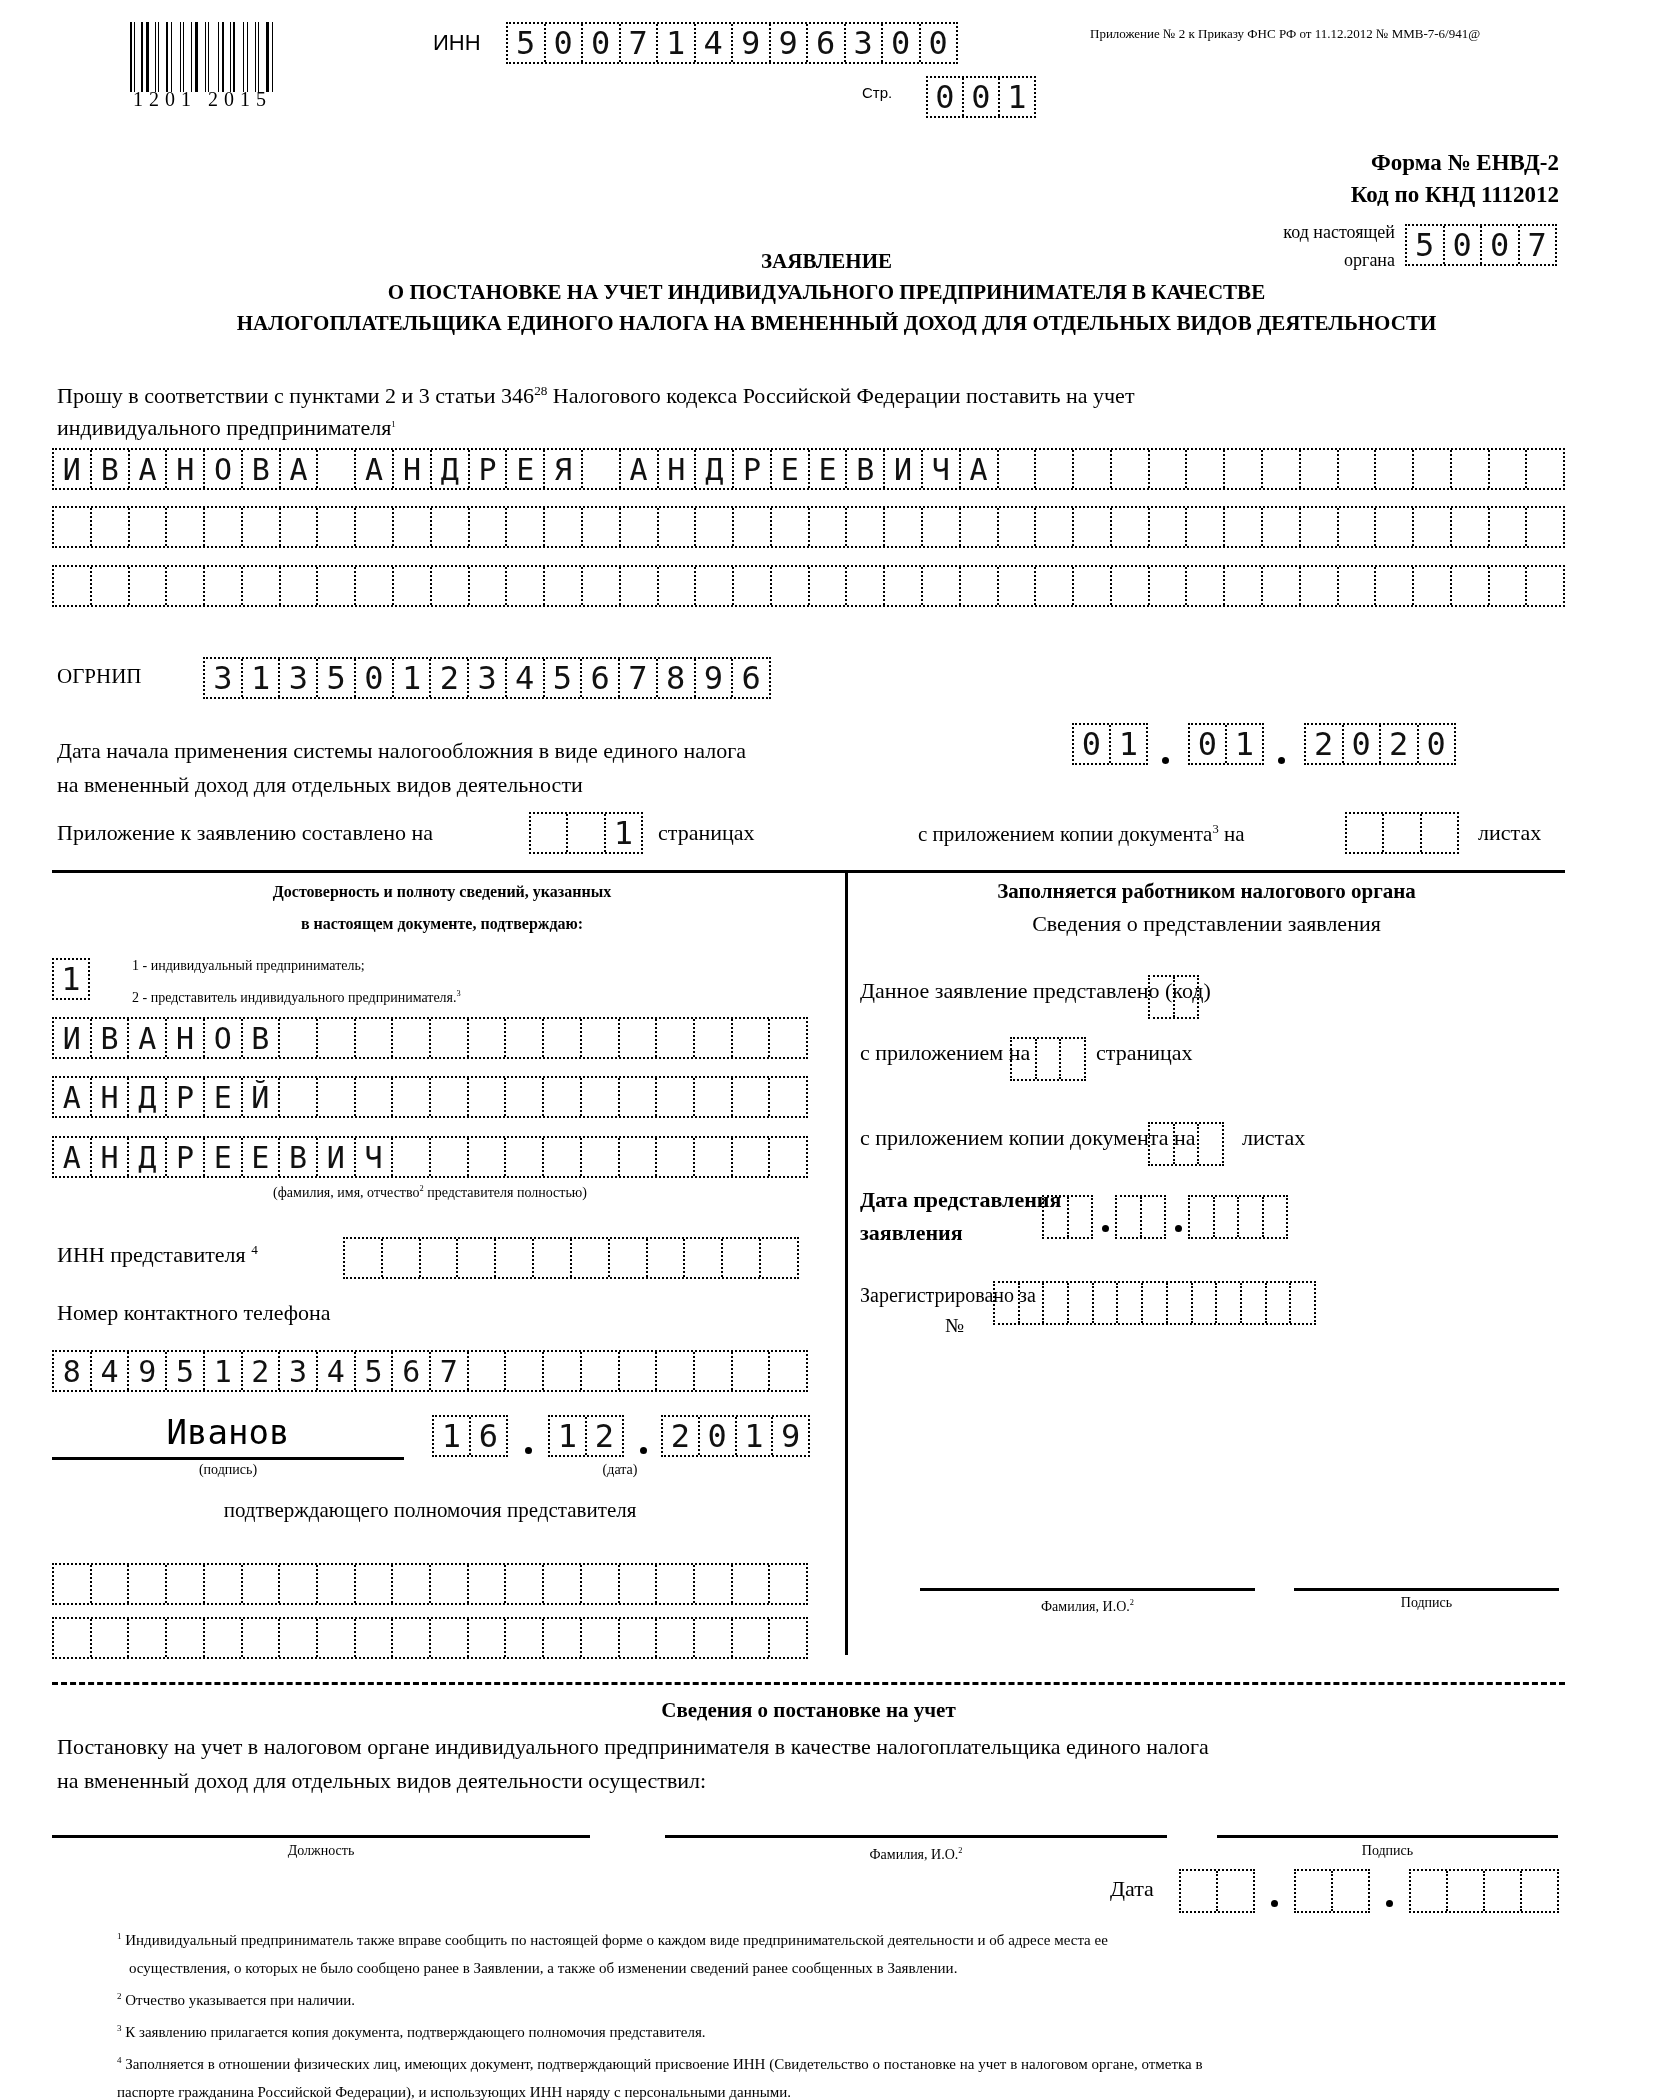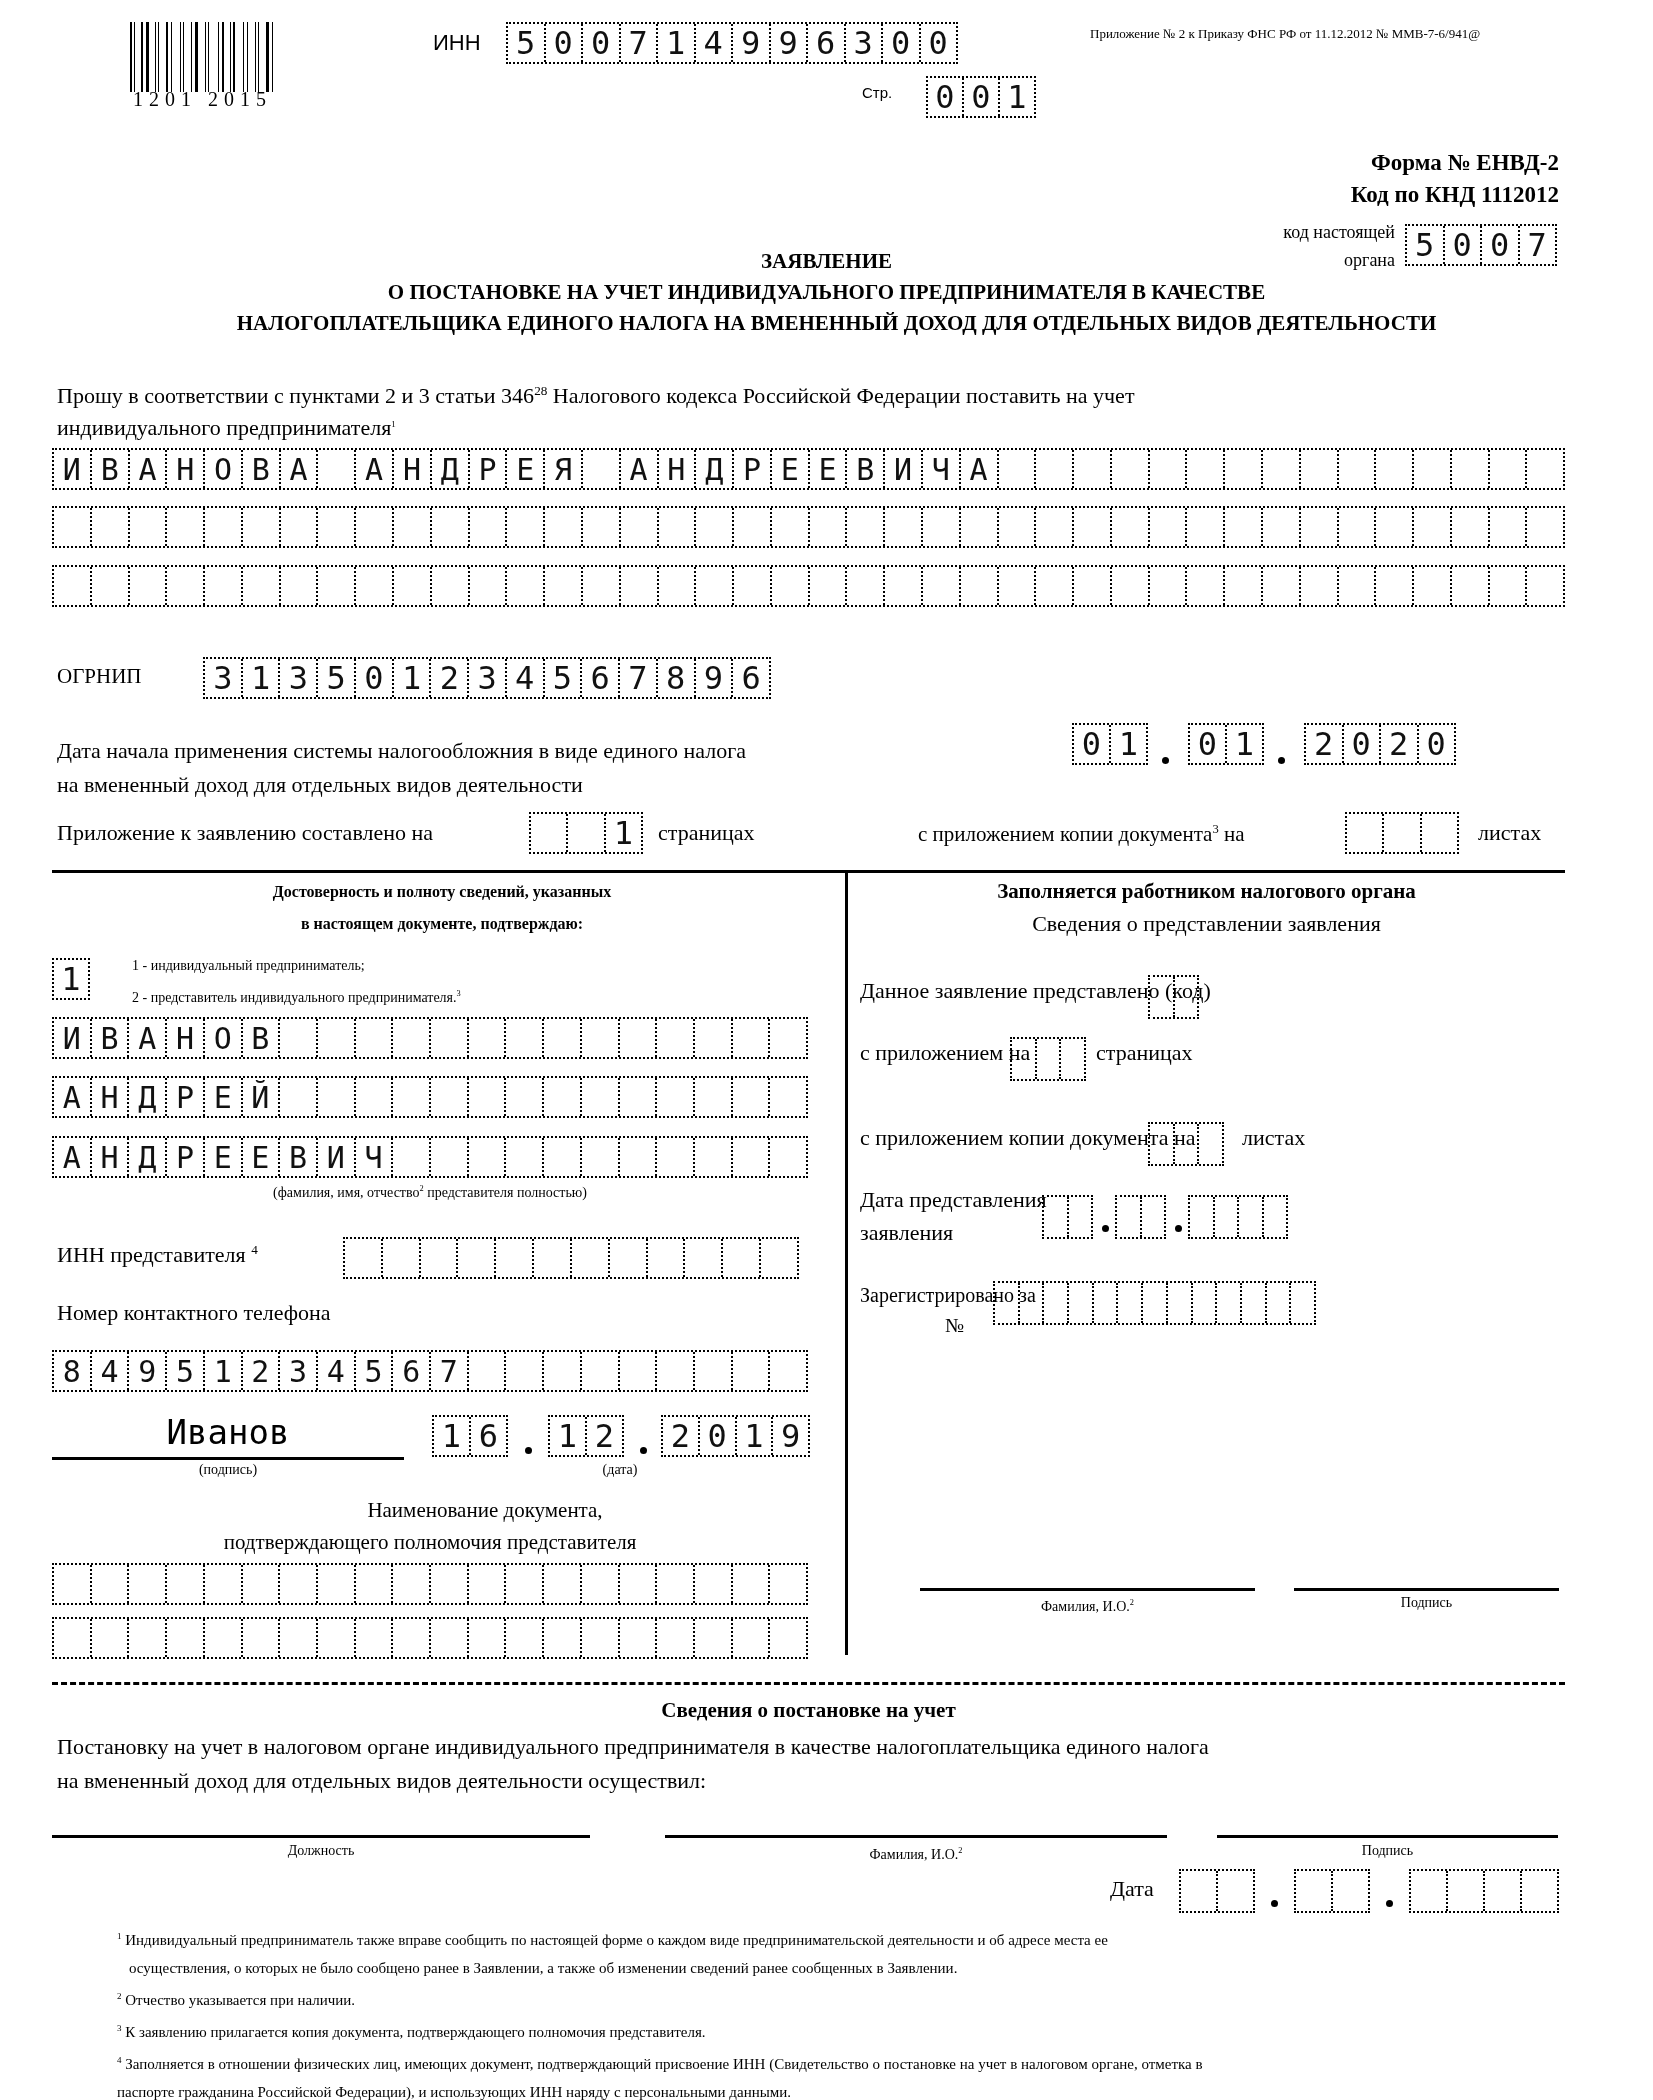--- a/index.html
+++ b/index.html
@@ -438,21 +438,20 @@
 <div class="dot" style="left:640px;top:1447px;"></div>
 <div class="cells" style="left:661px;top:1415px;width:149px;height:42px;font-size:32px;">
     <div class="cell">2</div>
     <div class="cell">0</div>
     <div class="cell">1</div>
     <div class="cell">9</div>
   </div>
 <div class="abs serif center" style="left:560px;top:1462px;width:120px;font-size:14px;">(дата)</div>
 
 <div class="abs serif center" style="left:52px;top:1494px;width:756px;font-size:21px;line-height:32px;">
-  <div style="padding-left:110px;">Наименование документа,</div>
   <div>подтверждающего полномочия представителя</div>
 </div>
 <div class="cells" style="left:52px;top:1563px;width:756px;height:42px;font-size:30px;">
     <div class="cell"></div>
     <div class="cell"></div>
     <div class="cell"></div>
     <div class="cell"></div>
     <div class="cell"></div>
     <div class="cell"></div>
     <div class="cell"></div>
@@ -511,21 +510,21 @@
 <div class="abs serif" style="left:1096px;top:1040px;font-size:22px;">страницах</div>
 
 <div class="abs serif" style="left:860px;top:1125px;font-size:22px;">с приложением копии документа на</div>
 <div class="cells" style="left:1148px;top:1122px;width:76px;height:44px;font-size:30px;">
     <div class="cell"></div>
     <div class="cell"></div>
     <div class="cell"></div>
   </div>
 <div class="abs serif" style="left:1242px;top:1125px;font-size:22px;">листах</div>
 
-<div class="abs serif" style="left:860px;top:1183px;font-size:22px;line-height:33px;">
+<div class="abs serif" style="left:860px;top:1183px;font-size:22px;line-height:33px;font-weight:bold;">
   <div>Дата представления</div>
   <div>заявления</div>
 </div>
 <div class="cells" style="left:1042px;top:1195px;width:51px;height:44px;">
     <div class="cell"></div>
     <div class="cell"></div>
   </div>
 <div class="dot" style="left:1102px;top:1225px;"></div>
 <div class="cells" style="left:1115px;top:1195px;width:51px;height:44px;">
     <div class="cell"></div>

